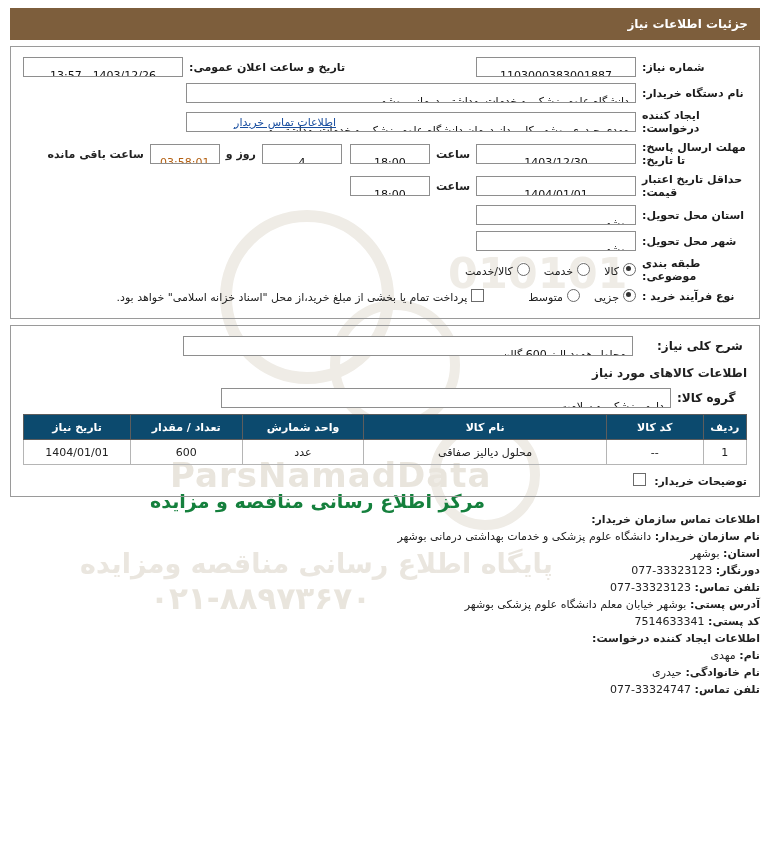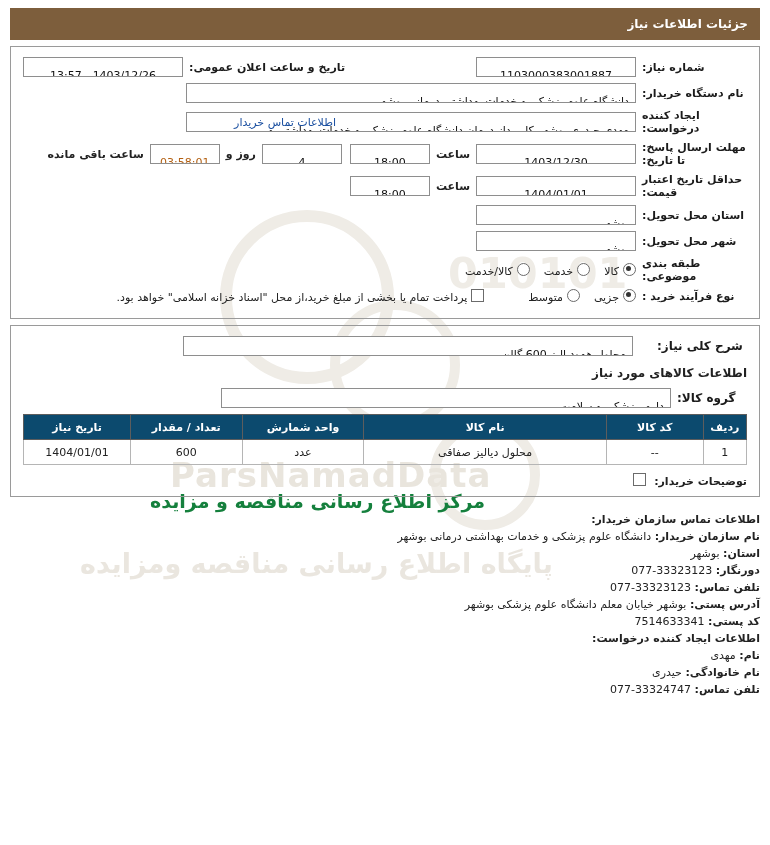--- a/index.html
+++ b/index.html
@@ -116,21 +116,21 @@
   .w-left { width: 70px; color:#b35f10; }
   .w-prov { width: 160px; }
   .gap { width: 8px; }
   .inline-lbl {
     font-weight: bold;
     font-size: 11px;
     padding: 0 6px;
     white-space: nowrap;
   }
   .small-note { font-size: 11px; }
-  .lnk { color: #1a4fa0; cursor: pointer; }
+  .lnk { color: #1a4fa0; text-decoration: underline; cursor: pointer; }
 
   .radio {
     display: inline-block;
     width: 11px;
     height: 11px;
     border: 1px solid #6b6b6b;
     border-radius: 50%;
     background: #fff;
     vertical-align: -1px;
     position: relative;
@@ -211,20 +211,21 @@
 <div class="page">
 
   <div class="watermark">
     <div class="wm-circle wmc1"></div>
     <div class="wm-circle wmc2"></div>
     <div class="wm-circle wmc3"></div>
     <div class="wm-text wm5">010101</div>
     <div class="wm-text wm1">ParsNamadData</div>
     <div class="wm-text wm2">مرکز اطلاع رسانی مناقصه و مزایده</div>
     <div class="wm-text wm3">پایگاه اطلاع رسانی مناقصه ومزایده</div>
+    <div class="wm-text wm4">۰۲۱-۸۸۹۷۳۶۷۰</div>
   </div>
 
   <div class="content">
 
     <div class="header">جزئیات اطلاعات نیاز</div>
 
     <div class="panel panel-top">
 
       <div class="row">
         <div class="lbl">شماره نیاز:</div>

